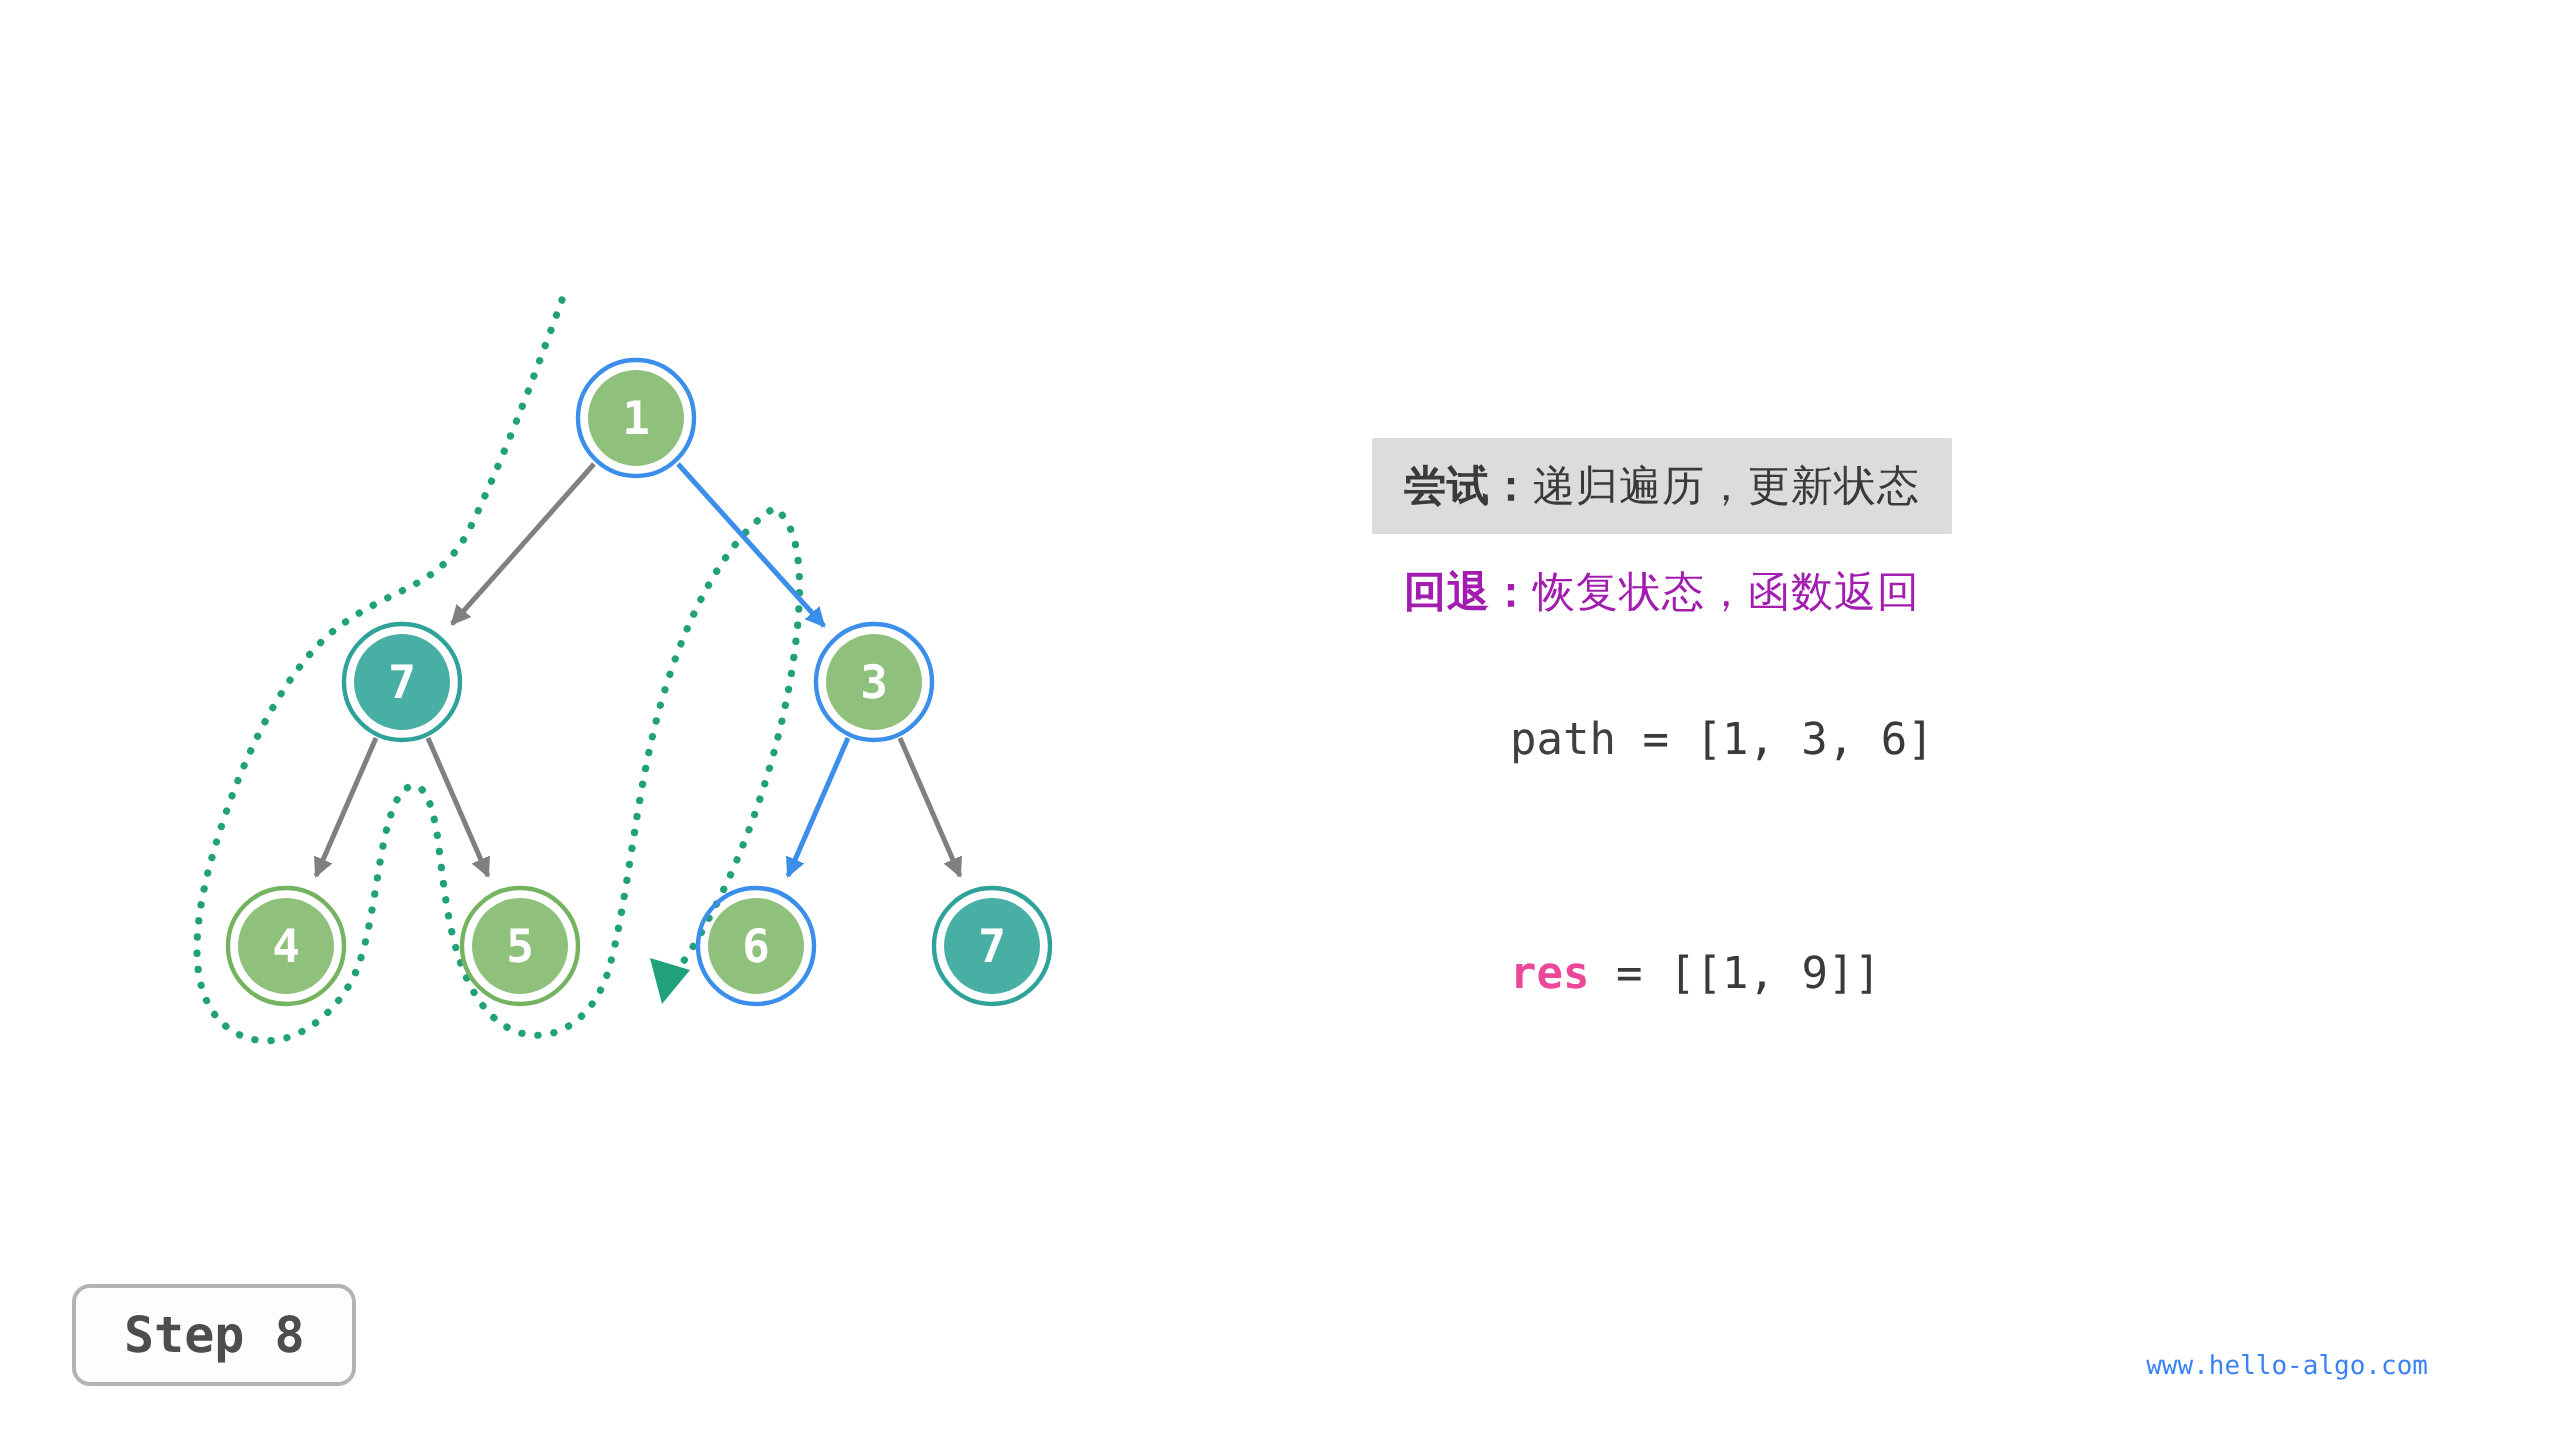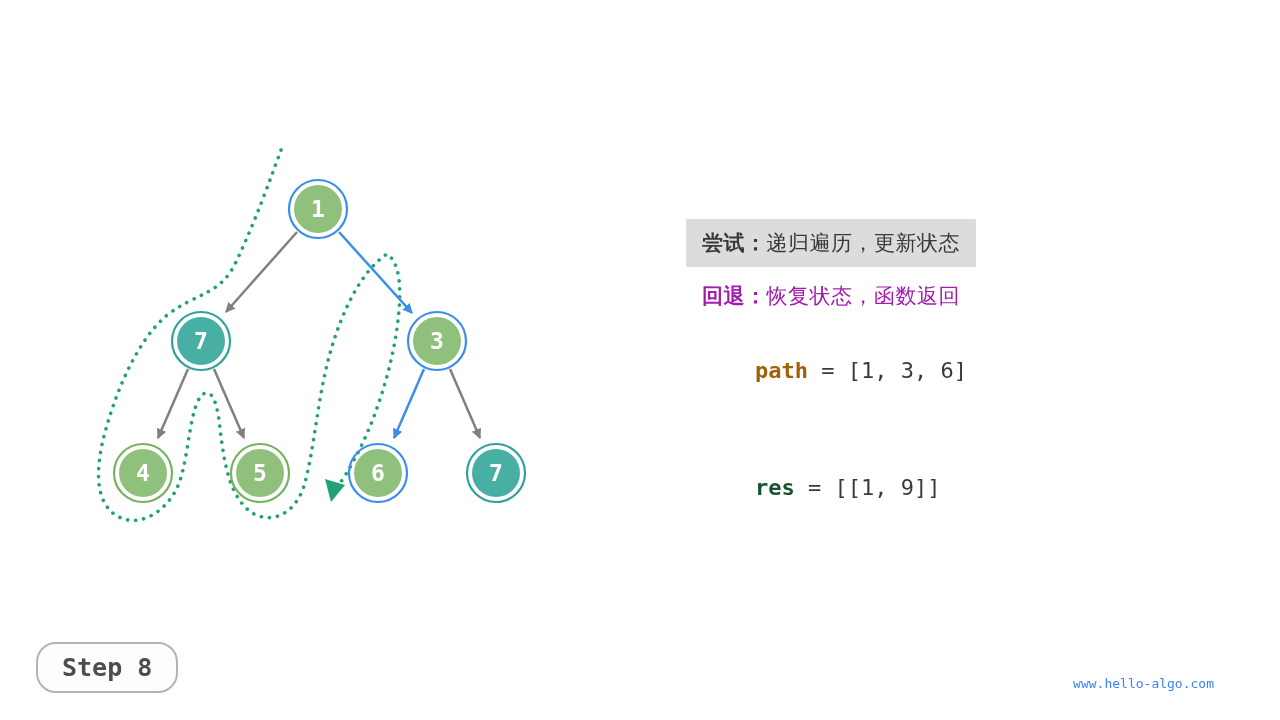--- a/index.html
+++ b/index.html
@@ -46,28 +46,28 @@
   .line-back { left: 702px; top: 282px; }
   .code-line {
     position: absolute;
     font-family: "DejaVu Sans Mono", monospace;
     font-size: 22px;
     color: #3a3a3a;
     white-space: pre;
   }
   .code-path { left: 702px; top: 333px; }
   .code-res  { left: 702px; top: 450px; }
-  .var-blue { color: #a16207; font-weight: bold; }
-  .var-teal { color: #14532d; font-weight: bold; }
+  .var-blue { color: #404040; font-weight: normal; }
+  .var-teal { color: #ec4899; font-weight: bold; }
   .step-box {
     position: absolute;
     left: 36px;
     top: 642px;
     border: 2px solid #b3b3b3;
-    border-radius: 20px;
+    border-radius: 9px;
     background: #fdfdfd;
     padding: 9px 24px;
     font-family: "DejaVu Sans Mono", monospace;
     font-size: 25px;
     font-weight: bold;
     color: #4d4d4d;
   }
   .watermark {
     position: absolute;
     right: 66px;

